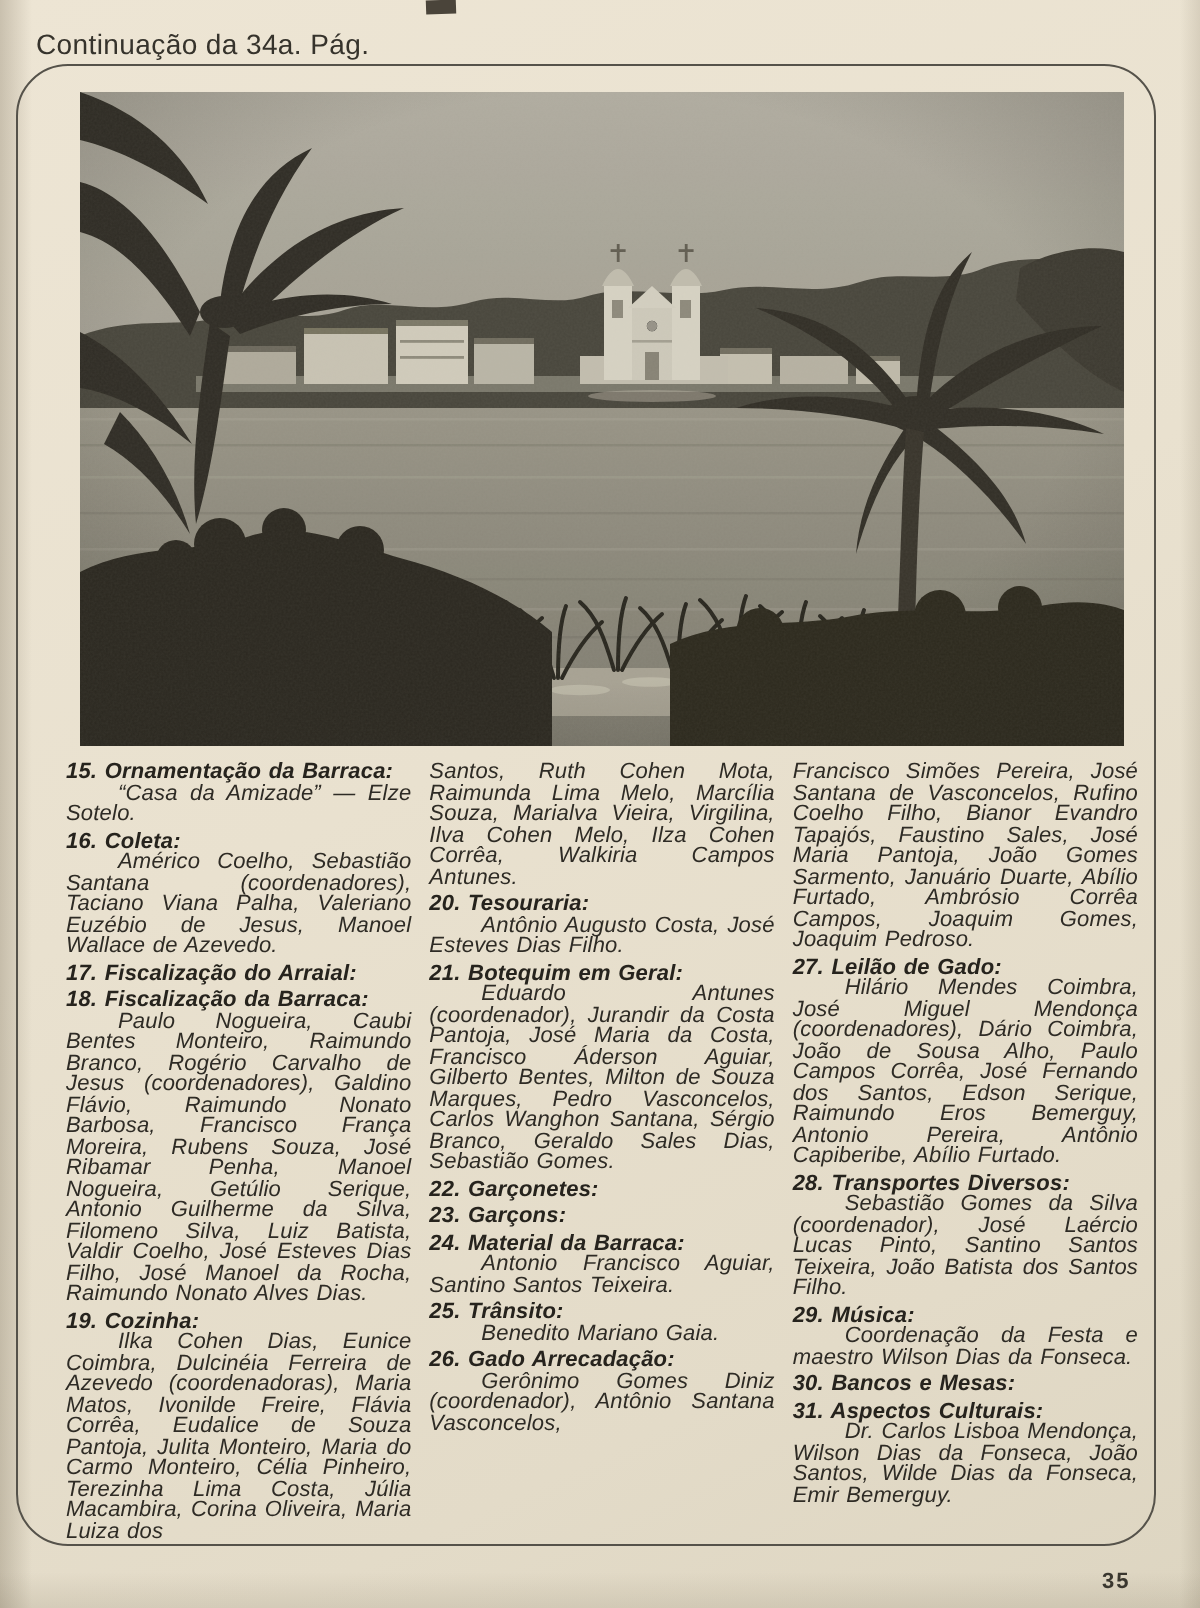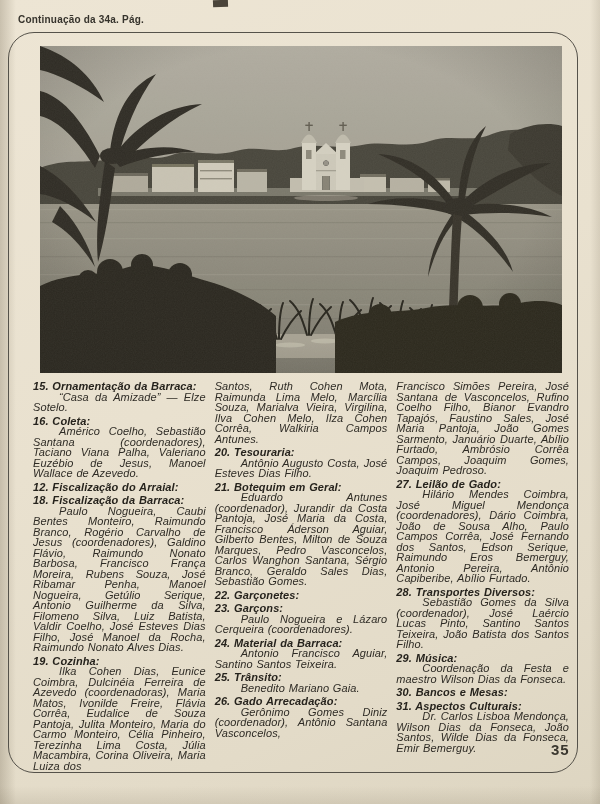--- a/index.html
+++ b/index.html
@@ -10,38 +10,38 @@
   }
   
   .edge-shadow-left{position:absolute;left:0;top:0;width:16px;height:804px;
     background:linear-gradient(90deg,rgba(74,62,40,.22),rgba(74,62,40,0));pointer-events:none;}
   .edge-shadow-bottom{position:absolute;left:0;bottom:0;width:600px;height:18px;
     background:linear-gradient(0deg,rgba(74,62,40,.10),rgba(74,62,40,0));pointer-events:none;}
   .edge-shadow-right{position:absolute;right:0;top:0;width:10px;height:804px;
     background:linear-gradient(270deg,rgba(74,62,40,.12),rgba(74,62,40,0));pointer-events:none;}
   .top-mark{position:absolute;left:213px;top:0;width:15px;height:7px;background:#4a443a;transform:rotate(-2deg);}
 
-  .continuation{position:absolute;left:18px;top:14px;font-size:10px;font-weight:bold;
+  .continuation{position:absolute;left:18px;top:14px;font-size:14px;font-weight:normal;
     color:#36332c;letter-spacing:.2px;}
 
   .frame{position:absolute;left:8px;top:32px;width:568px;height:739px;
     border:1.4px solid #55524a;border-radius:26px;}
 
   .photo{position:absolute;left:40px;top:46px;width:522px;height:327px;}
   .photo svg{display:block;width:100%;height:100%;}
 
   .cols{position:absolute;left:33px;top:381px;width:536px;display:flex;gap:9px;}
   .col{width:173px;text-align:justify;font-size:11px;line-height:10.5px;color:#2e2b25;
     letter-spacing:.1px;word-spacing:.6px;hyphens:auto;font-style:italic;}
   .col .heading{font-weight:bold;color:#26231d;margin-top:3px;text-align:left;}
   .col .heading:first-child{margin-top:0;}
   .col p{margin:0;text-indent:26px;}
   .col p.no-indent{text-indent:0;}
 
-  .page-number{position:absolute;left:551px;top:741px;font-size:15px;font-weight:bold;
+  .page-number{position:absolute;left:551px;top:785px;font-size:11px;font-weight:bold;
     color:#3a372f;letter-spacing:1px;}
 </style>
 </head>
 <body>
 
 <div class="edge-shadow-left"></div>
 <div class="edge-shadow-right"></div>
 <div class="edge-shadow-bottom"></div>
 <div class="top-mark"></div>
 
@@ -191,35 +191,34 @@
     <rect width="522" height="327" filter="url(#grain)" opacity="0.5"></rect>
   </svg>
 </div>
 
 <div class="cols">
   <div class="col">
       <div class="heading">15. Ornamentação da Barraca:</div>
       <p>“Casa da Amizade” — Elze Sotelo.</p>
       <div class="heading">16. Coleta:</div>
       <p>Américo Coelho, Sebastião Santana (coordenadores), Taciano Viana Palha, Valeriano Euzébio de Jesus, Manoel Wallace de Azevedo.</p>
-      <div class="heading">12. Fiscalização do Arraial:</div>
+      <div class="heading">17. Fiscalização do Arraial:</div>
       <div class="heading">18. Fiscalização da Barraca:</div>
       <p>Paulo Nogueira, Caubi Bentes Monteiro, Raimundo Branco, Rogério Carvalho de Jesus (coordenadores), Galdino Flávio, Raimundo Nonato Barbosa, Francisco França Moreira, Rubens Souza, José Ribamar Penha, Manoel Nogueira, Getúlio Serique, Antonio Guilherme da Silva, Filomeno Silva, Luiz Batista, Valdir Coelho, José Esteves Dias Filho, José Manoel da Rocha, Raimundo Nonato Alves Dias.</p>
       <div class="heading">19. Cozinha:</div>
       <p>Ilka Cohen Dias, Eunice Coimbra, Dulcinéia Ferreira de Azevedo (coordenadoras), Maria Matos, Ivonilde Freire, Flávia Corrêa, Eudalice de Souza Pantoja, Julita Monteiro, Maria do Carmo Monteiro, Célia Pinheiro, Terezinha Lima Costa, Júlia Macambira, Corina Oliveira, Maria Luiza dos</p>
     </div>
   <div class="col">
       <p class="no-indent">Santos, Ruth Cohen Mota, Raimunda Lima Melo, Marcília Souza, Marialva Vieira, Virgilina, Ilva Cohen Melo, Ilza Cohen Corrêa, Walkiria Campos Antunes.</p>
       <div class="heading">20. Tesouraria:</div>
       <p>Antônio Augusto Costa, José Esteves Dias Filho.</p>
       <div class="heading">21. Botequim em Geral:</div>
       <p>Eduardo Antunes (coordenador), Jurandir da Costa Pantoja, José Maria da Costa, Francisco Áderson Aguiar, Gilberto Bentes, Milton de Souza Marques, Pedro Vasconcelos, Carlos Wanghon Santana, Sérgio Branco, Geraldo Sales Dias, Sebastião Gomes.</p>
       <div class="heading">22. Garçonetes:</div>
       <div class="heading">23. Garçons:</div>
-      <p>Paulo Nogueira e Lázaro Cerqueira (coordenadores).</p>
       <div class="heading">24. Material da Barraca:</div>
       <p>Antonio Francisco Aguiar, Santino Santos Teixeira.</p>
       <div class="heading">25. Trânsito:</div>
       <p>Benedito Mariano Gaia.</p>
       <div class="heading">26. Gado Arrecadação:</div>
       <p>Gerônimo Gomes Diniz (coordenador), Antônio Santana Vasconcelos,</p>
     </div>
   <div class="col">
       <p class="no-indent">Francisco Simões Pereira, José Santana de Vasconcelos, Rufino Coelho Filho, Bianor Evandro Tapajós, Faustino Sales, José Maria Pantoja, João Gomes Sarmento, Januário Duarte, Abílio Furtado, Ambrósio Corrêa Campos, Joaquim Gomes, Joaquim Pedroso.</p>
       <div class="heading">27. Leilão de Gado:</div>

